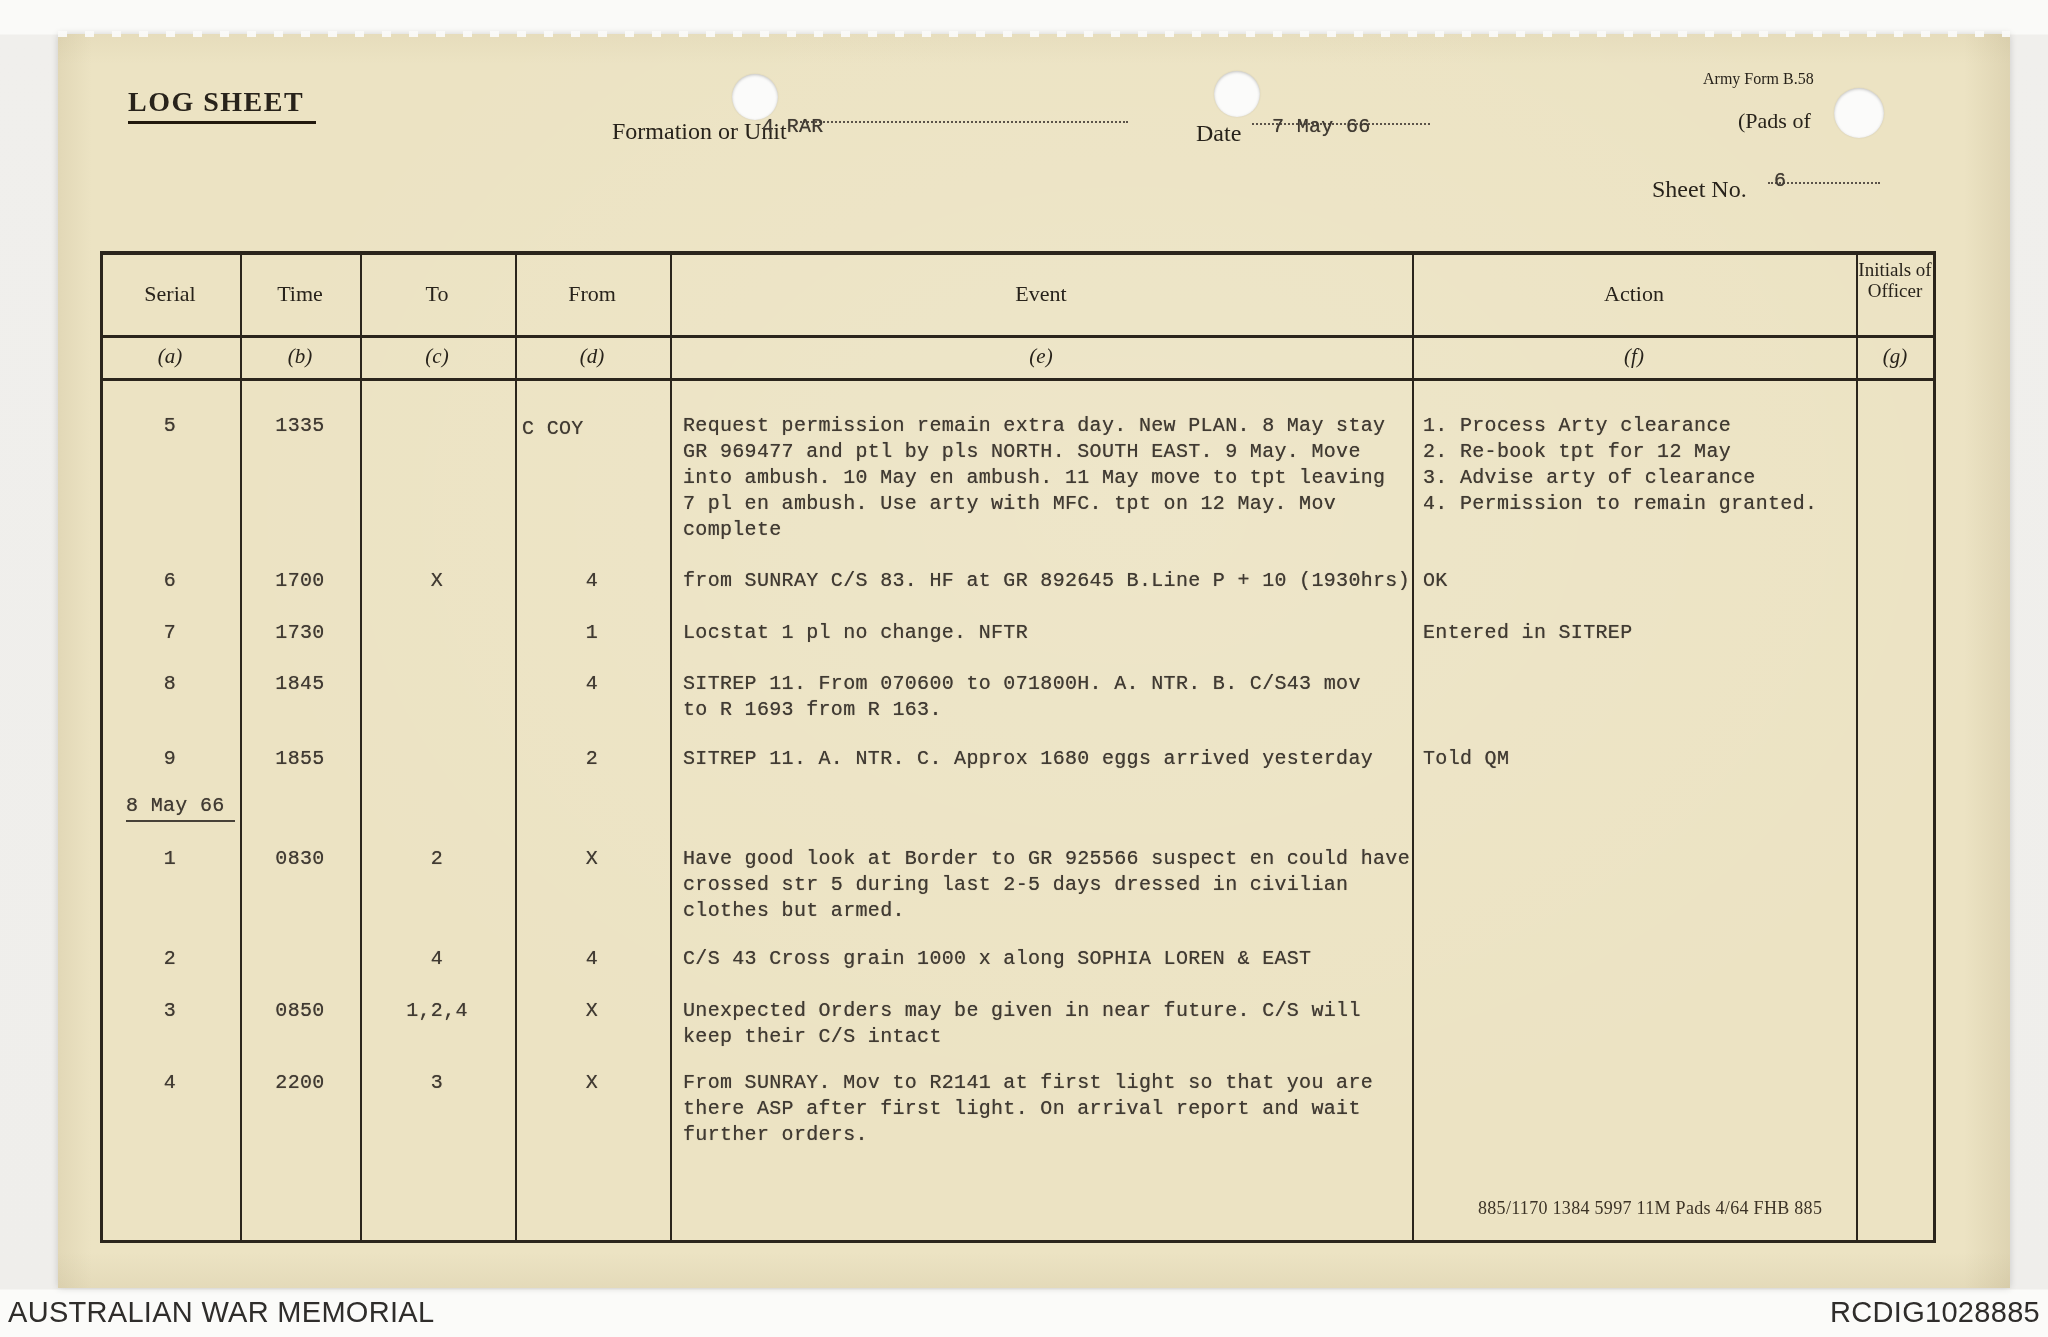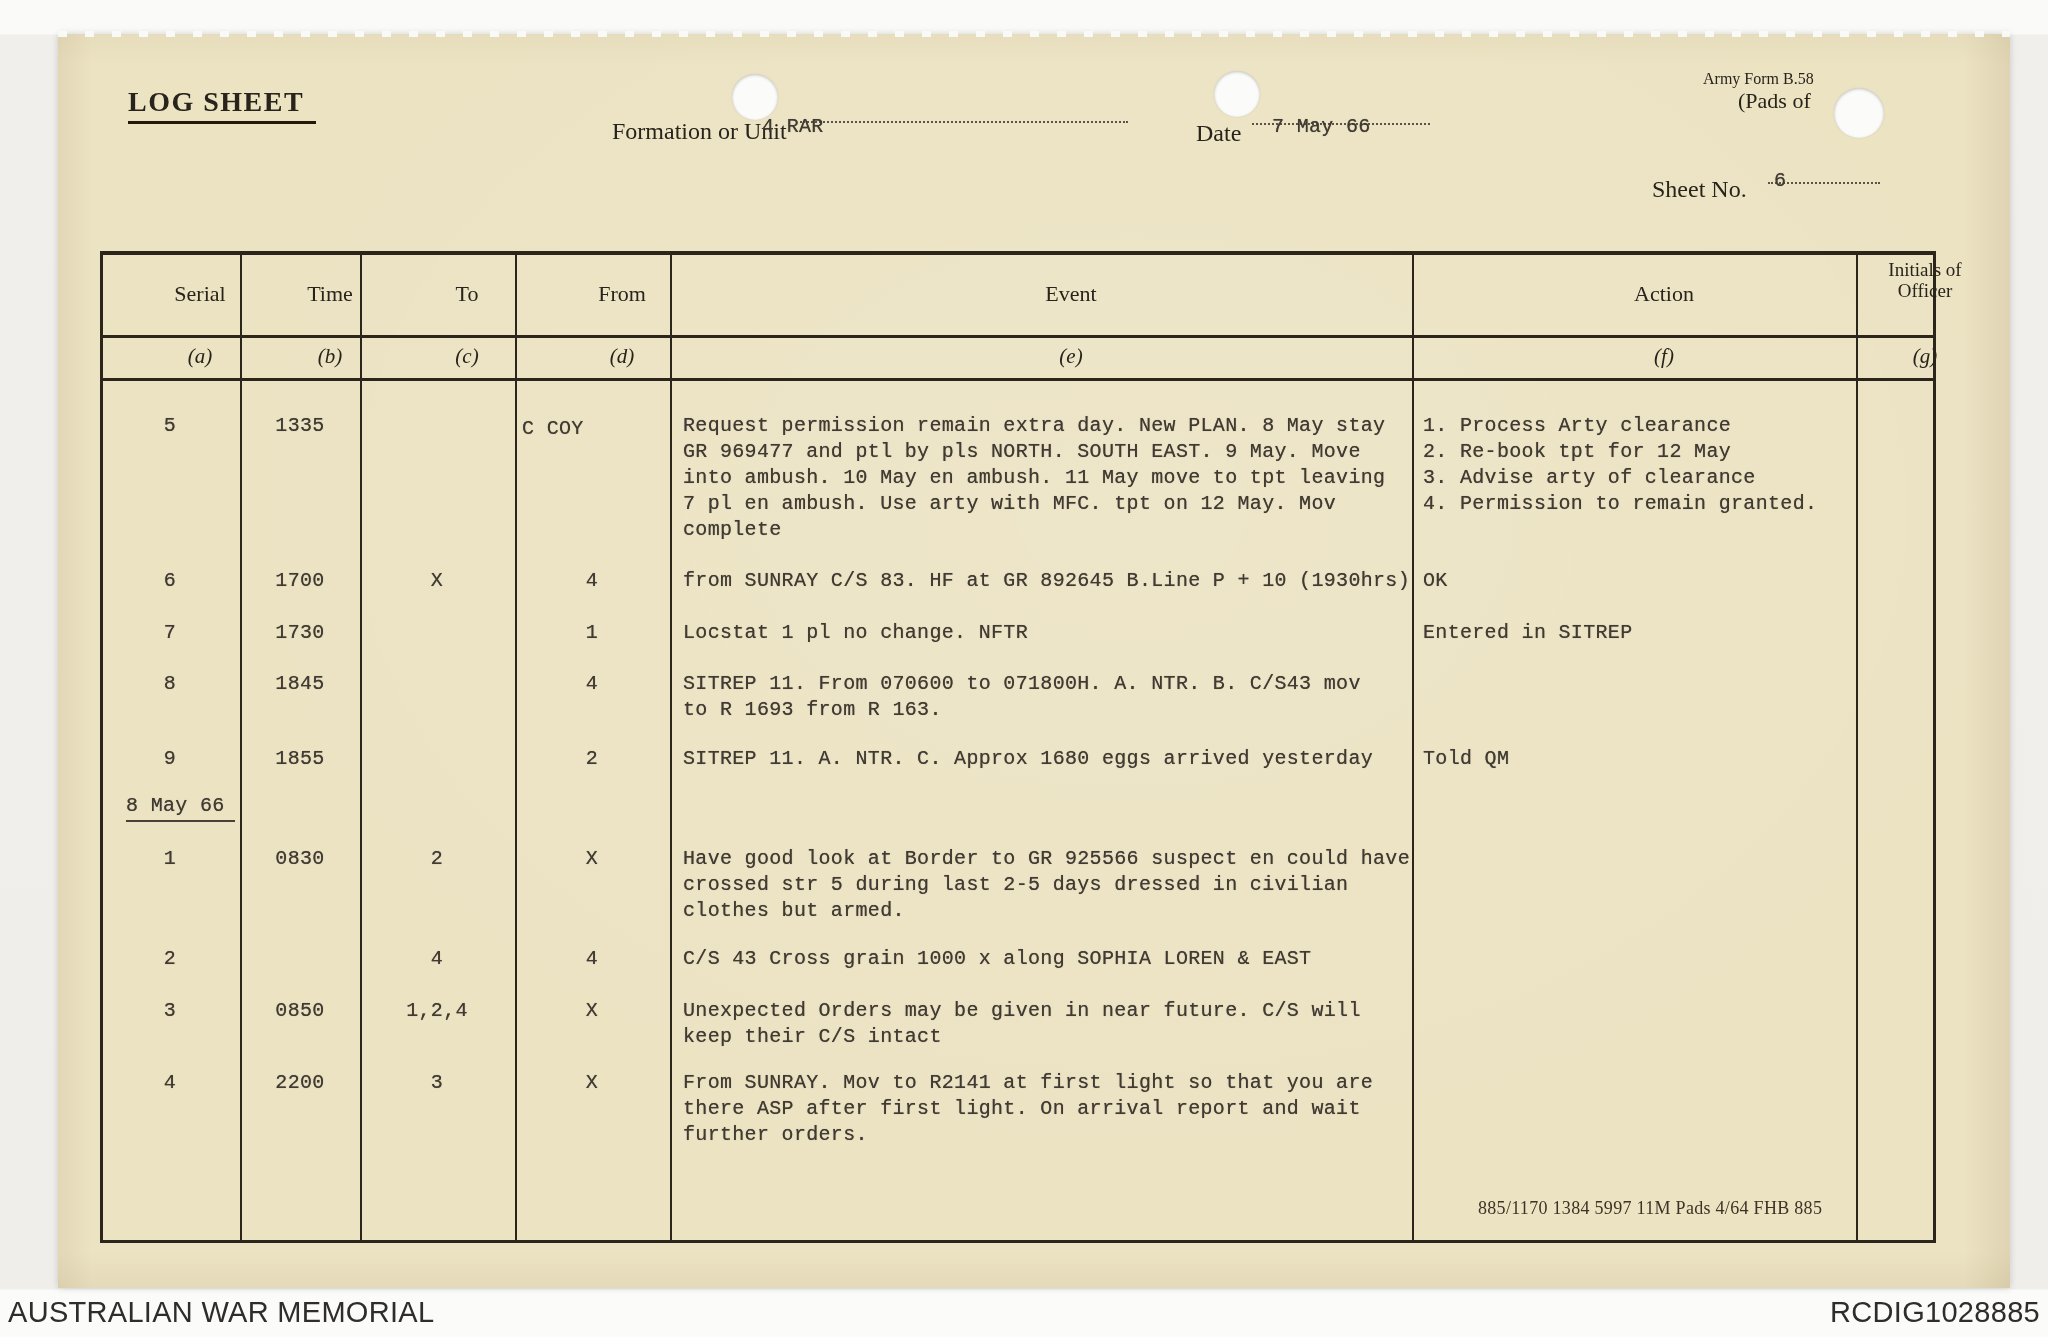--- a/index.html
+++ b/index.html
@@ -21,40 +21,40 @@
         box-shadow:inset 0 1px 3px rgba(0,0,0,.22), 0 0 2px rgba(0,0,0,.10);}
   .tw{position:absolute;font-family:"Liberation Mono","DejaVu Sans Mono",monospace;
       font-size:20px;letter-spacing:.32px;line-height:26px;color:var(--ink-tw,#403a32);
       text-shadow:0 0 .7px rgba(64,58,50,.75);white-space:pre;margin-top:8px;}
   .pr{position:absolute;color:var(--ink-pr,#28231b);}
   .title{font-size:28px;font-weight:bold;letter-spacing:1.5px;
          border-bottom:3.5px solid #22190d;padding:0 12px 3px 0;}
   .lbl{font-size:24px;}
   .small{font-size:22px;}
   .dotted{position:absolute;height:0;border-bottom:2px dotted #5b5349;}
-  .hdr{position:absolute;text-align:center;font-size:22px;color:var(--ink-pr,#28231b);margin-left:30px;}
+  .hdr{position:absolute;text-align:center;font-size:22px;color:var(--ink-pr,#28231b);}
   .sub{font-style:italic;font-size:21px;}
   .footnote{font-size:18px;letter-spacing:.3px;color:#3c3326;}
   .bar{position:absolute;font-family:"Liberation Sans",sans-serif;font-size:29px;
        color:#2f2d2b;letter-spacing:.3px;}
 </style>
 </head>
 <body>
 
 <div class="wrap">
   <div class="page"></div>
 
   <div class="hole" style="left:732px;top:74px;width:46px;height:46px;"></div>
   <div class="hole" style="left:1214px;top:71px;width:46px;height:46px;"></div>
   <div class="hole" style="left:1834px;top:88px;width:50px;height:50px;"></div>
 
   <div class="pr title" style="left:128px;top:86px;">LOG SHEET</div>
 
   <div class="pr small" style="left:1703px;top:70px;font-size:16px;">Army Form B.58</div>
-  <div class="pr small" style="left:1738px;top:88px;">(Pads of</div>
+  <div class="pr small" style="left:1738px;top:108px;">(Pads of</div>
 
   <div class="pr lbl" style="left:612px;top:118px;">Formation or Unit</div>
   <div class="dotted" style="left:800px;top:121px;width:328px;"></div>
   <div class="tw" style="left:762px;top:106px;">4 RAR</div>
 
   <div class="pr lbl" style="left:1196px;top:120px;">Date</div>
   <div class="dotted" style="left:1252px;top:123px;width:178px;"></div>
   <div class="tw" style="left:1272px;top:106px;">7 May 66</div>
 
   <div class="pr lbl" style="left:1652px;top:176px;">Sheet No.</div>

